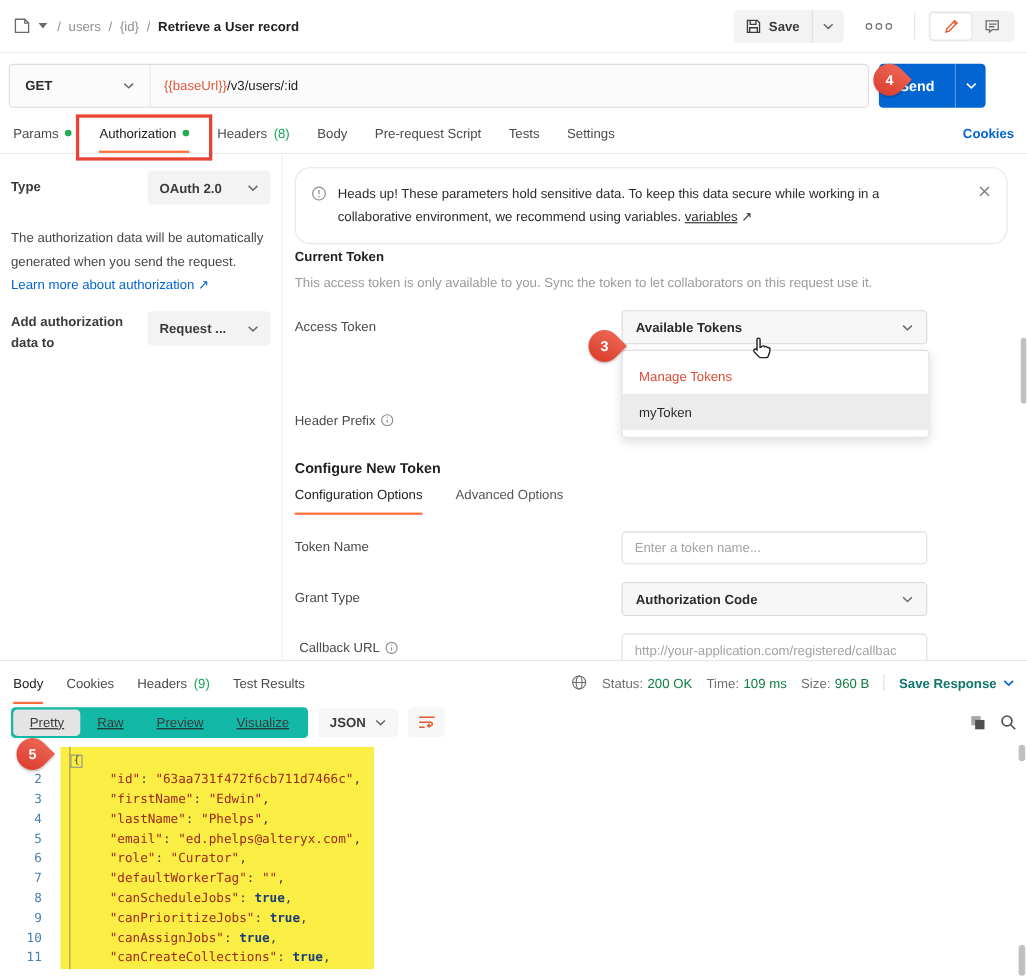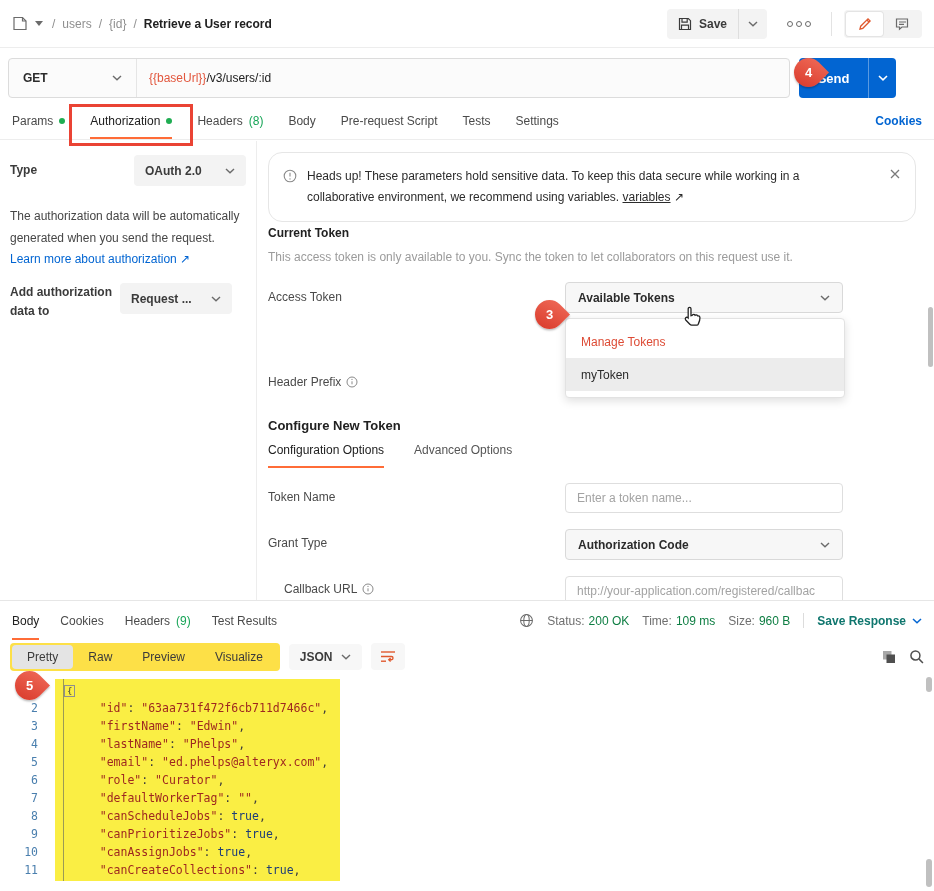--- a/index.html
+++ b/index.html
@@ -53,21 +53,21 @@
 
   
   .sidebar{position:absolute;left:0;top:141px;width:257px;height:459px;border-right:1px solid #ededed;
            box-sizing:border-box;padding:14px 10px;}
   .side-row{display:flex;justify-content:space-between;}
   .side-label{font-weight:600;color:#3b3b3b;padding-top:8px;}
   .select{background:#f3f3f3;border-radius:4px;height:31px;display:flex;align-items:center;justify-content:space-between;
           padding:0 11px;width:112px;box-sizing:border-box;font-weight:600;color:#3b3b3b;}
   .side-desc{color:#464646;line-height:1.8;margin-top:20px;width:236px;}
   .side-link{color:#0265d2;margin-top:3px;display:inline-block;}
-  .addto{display:flex;margin-top:17px;}
+  .addto{display:flex;justify-content:space-between;margin-top:17px;}
   .addto-label{font-weight:600;color:#3b3b3b;width:110px;line-height:1.6;}
 
   
   .main{position:absolute;left:258px;top:141px;width:676px;height:459px;overflow:hidden;}
   .warn{position:absolute;left:10px;top:11px;width:648px;box-sizing:border-box;border:1px solid #e6e6e6;
         border-radius:14px;padding:13px 14px;display:flex;gap:10px;background:#fff;}
   .warn-text{width:556px;line-height:1.75;color:#2b2b2b;}
   .warn-link{text-decoration:underline;color:#2b2b2b;}
   .warn-close{margin-left:auto;padding-top:2px;}
   .m-abs{position:absolute;}
@@ -102,39 +102,39 @@
   .response{position:absolute;left:0;top:600px;width:934px;height:291px;border-top:1px solid #e6e6e6;}
   .resp-tabs{height:39px;display:flex;align-items:stretch;padding:0 12px;box-sizing:border-box;color:#4a4a4a;}
   .resp-tabs .tabs-list{gap:21px;}
   .resp-meta{margin-left:auto;display:flex;align-items:center;gap:13px;}
   .meta-pair{display:flex;gap:4px;}
   .meta-label{color:#6f6f6f;}
   .meta-val{color:#0e7e43;}
   .meta-sep{width:1px;height:15px;background:#dcdcdc;}
   .save-resp{color:#0f766e;font-weight:600;display:flex;align-items:center;gap:6px;}
   .resp-toolbar{height:33px;display:flex;align-items:center;padding:0 10px;gap:9px;}
-  .seg{display:flex;background:#fde047;border-radius:4px;padding:2px;}
+  .seg{display:flex;background:#14b8a6;border-radius:4px;padding:2px;text-decoration:underline;}
   .seg-item{padding:5px 15px;border-radius:4px;color:#3b3b3b;}
   .seg-item.active{background:#e4e4e4;}
   .format-select{display:flex;align-items:center;gap:8px;background:#f7f7f7;border-radius:4px;padding:6px 11px;
                  font-weight:600;color:#3b3b3b;}
   .wrap-btn{background:#f7f7f7;border-radius:4px;width:34px;height:27px;display:flex;align-items:center;justify-content:center;}
   .resp-icons{margin-left:auto;display:flex;gap:13px;align-items:center;}
 
   .code-area{position:absolute;left:0;top:72px;width:934px;height:219px;
              font-family:"DejaVu Sans Mono",monospace;font-size:11.5px;line-height:18px;}
   .hl-rect{position:absolute;left:55px;top:6px;width:285px;height:202px;background:#faee44;z-index:0;}
   .gutter-line{position:absolute;left:63px;top:6px;width:1px;height:202px;background:#9a9a55;z-index:1;}
   .code-rows{position:absolute;left:0;top:8px;width:934px;z-index:2;}
   .code-row{display:flex;height:18px;}
   .ln{width:50px;text-align:right;padding-right:12px;color:#4a7fae;flex-shrink:0;box-sizing:border-box;}
   .code-text{padding-left:22px;white-space:pre;}
   .str{color:#9e2720;}
   .pun{color:#3c3c3c;}
-  .boo{color:#1d3c78;font-weight:400;}
+  .boo{color:#1d3c78;font-weight:700;}
   .fold{display:inline-block;border:1px solid #8f8f8f;font-size:9px;line-height:10px;padding:0 2px;
         color:#3c3c3c;margin-left:-8px;}
 </style>
 </head>
 <body>
 
 <div class="app">
 
   <div class="topbar">
     <div class="crumbs">
@@ -330,21 +330,21 @@
     <input class="m-abs field-input" style="top: 342px;" readonly="" placeholder="Enter a token name...">
 
     <div class="m-abs f-label" style="left:10px;top:395px;">Grant Type</div>
     <div class="m-abs field-select" style="top:388px;">
       <span>Authorization Code</span>
       <svg width="10" height="6" viewBox="0 0 10 6" fill="none" stroke="#6b6b6b" stroke-width="1.4">
           <path d="M1 1l4 3.8L9 1"></path>
         </svg>
     </div>
 
-    <div class="m-abs f-label" style="left:26px;top:441px;">
+    <div class="m-abs f-label" style="left:14px;top:441px;">
       <span>Callback URL</span>
       <span>
         <svg width="12" height="12" viewBox="0 0 12 12" fill="none" stroke="#8a8a8a" stroke-width="1">
             <circle cx="6" cy="6" r="5"></circle>
             <path d="M6 5.3v3"></path>
             <circle cx="6" cy="3.4" r=".6" fill="#8a8a8a" stroke="none"></circle>
           </svg>
       </span>
     </div>
     <input class="m-abs field-input" style="top: 435px; color: rgb(163, 163, 163);" readonly="" placeholder="http://your-application.com/registered/callbac">

